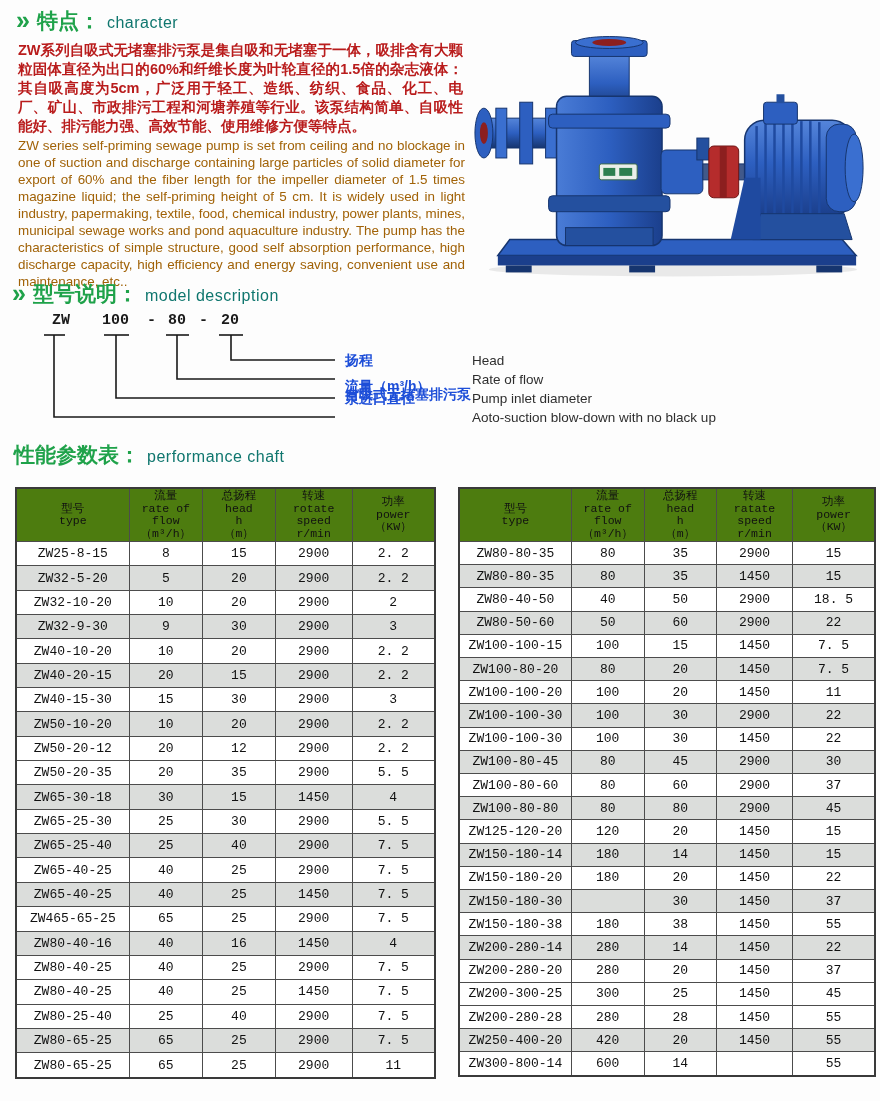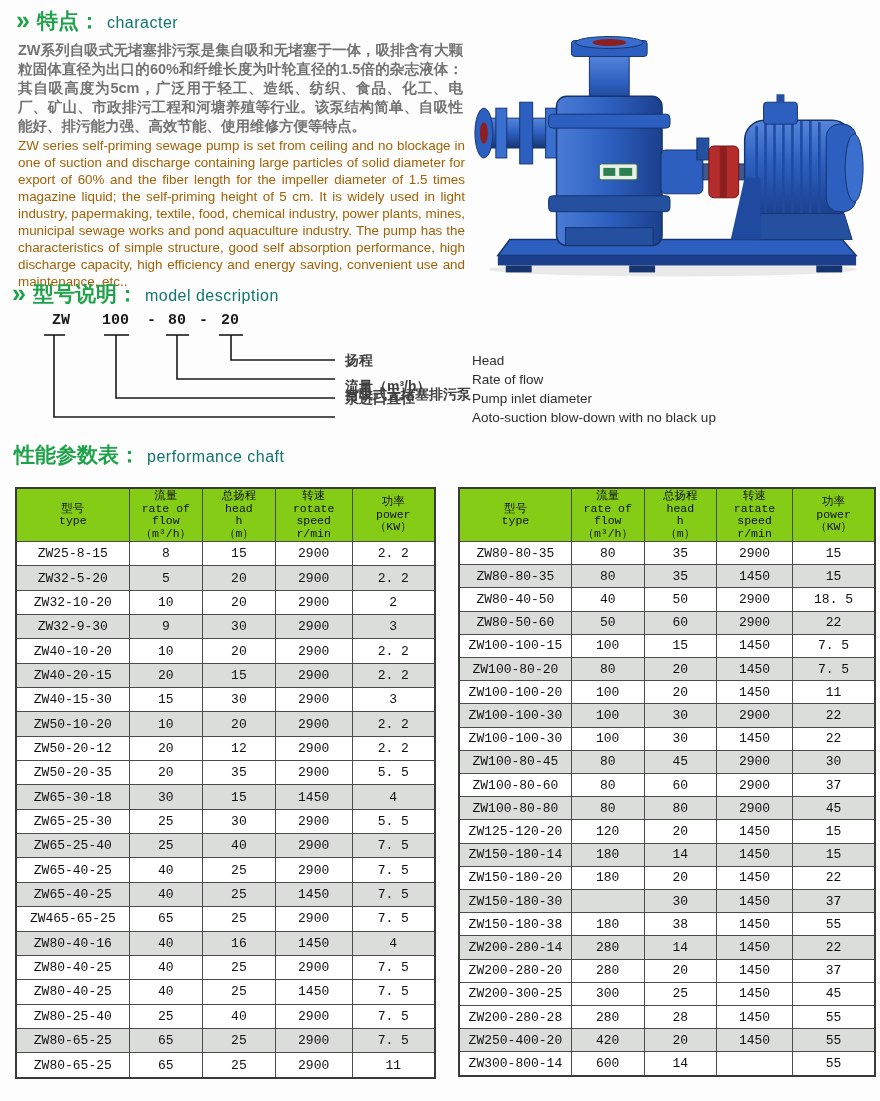--- a/index.html
+++ b/index.html
@@ -7,40 +7,40 @@
         font-family:"Liberation Sans",sans-serif;color:#222;}
 
   
   .sec-head{position:absolute;display:flex;align-items:baseline;gap:7px;white-space:nowrap;}
   .chev{font-size:25px;font-weight:bold;color:#1fa24a;transform:translateY(1px);}
   .zh-title{font-size:21px;font-weight:bold;color:#1fa24a;}
   .en-title{font-size:16px;font-weight:normal;color:#0f766e;letter-spacing:.5px;}
 
   
   .para-zh{position:absolute;left:18px;top:41px;width:445px;font-size:14.5px;font-weight:bold;
-           line-height:19px;text-align:justify;color:#737373;}
+           line-height:19px;text-align:justify;color:#b91c1c;}
   .para-en{position:absolute;left:18px;top:137px;width:447px;font-size:13.4px;
            line-height:17px;text-align:justify;color:#a16207;}
 
   
   .pump{position:absolute;left:462px;top:18px;width:418px;height:262px;}
 
   
   .code-part{position:absolute;top:312px;font-family:"Liberation Mono",monospace;
              font-size:15px;font-weight:bold;color:#1a1a1a;}
   .diag-svg{position:absolute;left:0;top:308px;}
-  .dlabel-zh{position:absolute;left:345px;font-size:14px;font-weight:bold;color:#404040;white-space:nowrap;}
+  .dlabel-zh{position:absolute;left:345px;font-size:14px;font-weight:bold;color:#1d4ed8;white-space:nowrap;}
   .dlabel-en{position:absolute;left:472px;font-size:13.5px;color:#2e2e2e;white-space:nowrap;}
 
   
   .ptable{position:absolute;top:487px;border-collapse:collapse;table-layout:fixed;
           font-family:"Liberation Mono",monospace;border:2px solid #3a3a3a;background:#fff;}
   .ptable.tleft{left:15px;width:421px;height:592px;}
   .ptable.tright{left:458px;width:418px;height:590px;}
-  .ptable th{background:#84cc16;font-weight:normal;font-size:11.5px;line-height:12.5px;
+  .ptable th{background:#4d7c0f;font-weight:normal;font-size:11.5px;line-height:12.5px;
              white-space:pre-line;height:52px;border:1px solid #4c4c4c;padding:0 1px;
              overflow:hidden;text-align:center;color:#111;}
   .ptable td{font-size:13px;text-align:center;border:1px solid #4c4c4c;padding:0;
              color:#111;overflow:hidden;white-space:nowrap;}
   .ptable tr.shaded td{background:#dbdddb;}
 </style>
 </head>
 <body>
 
 <div class="page">

